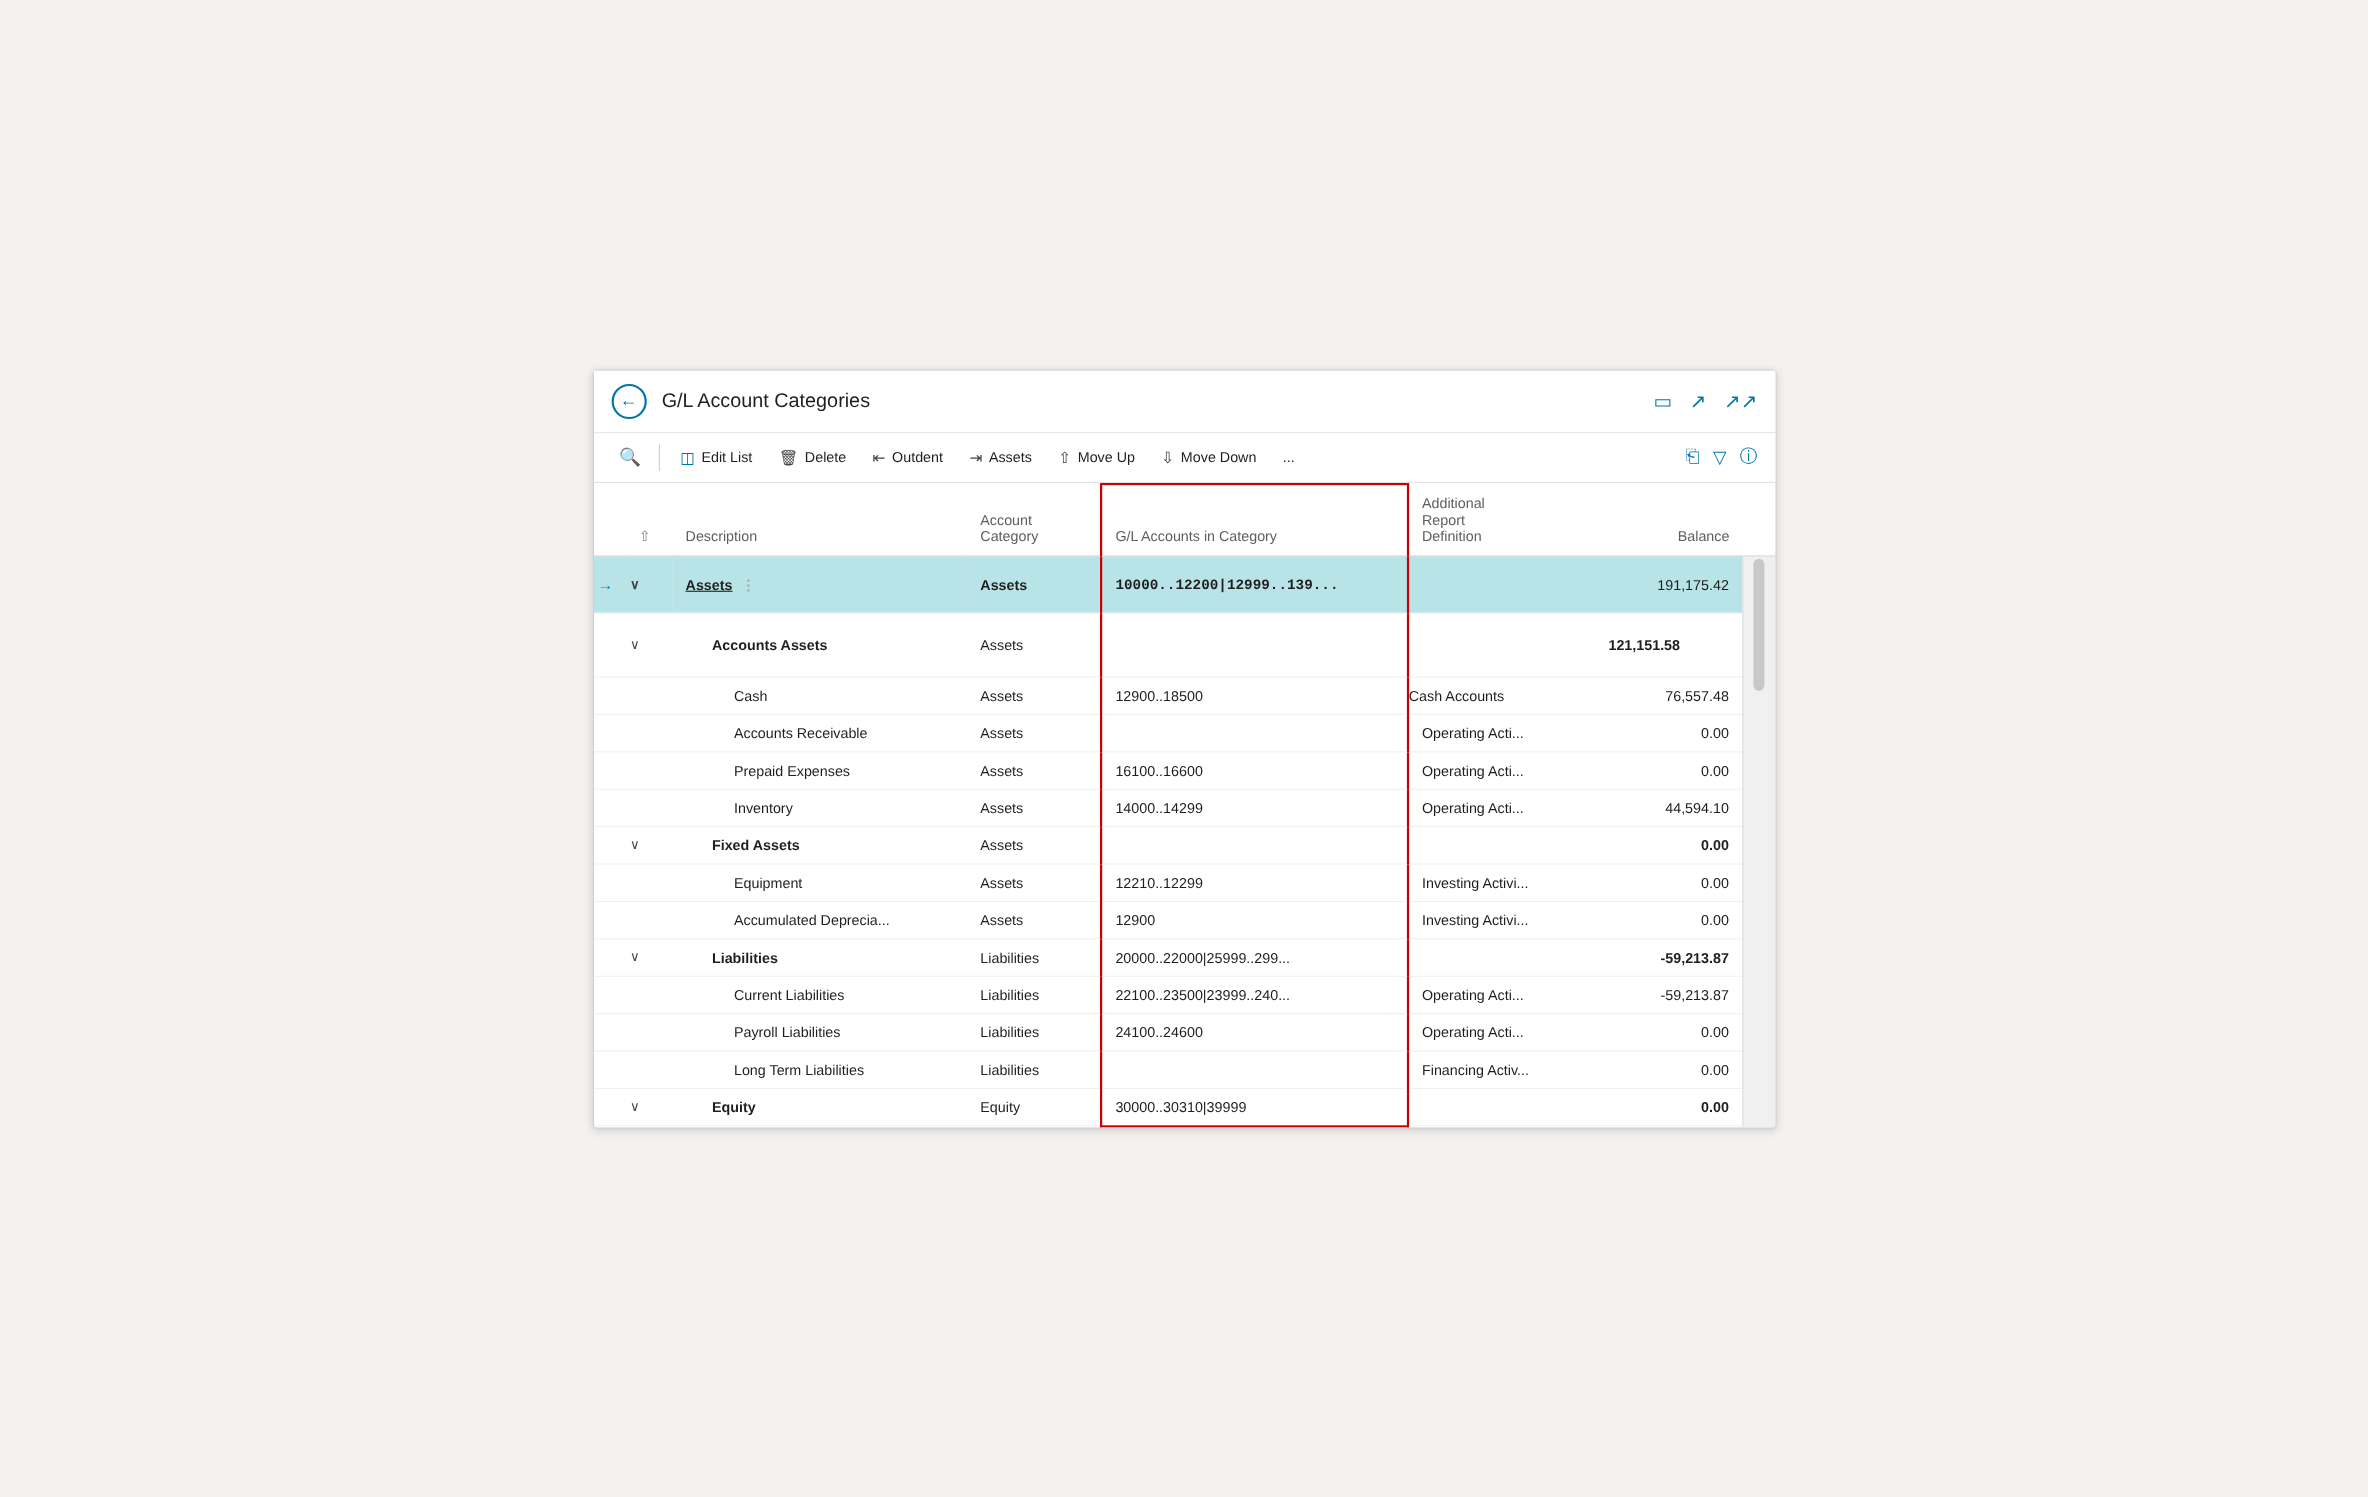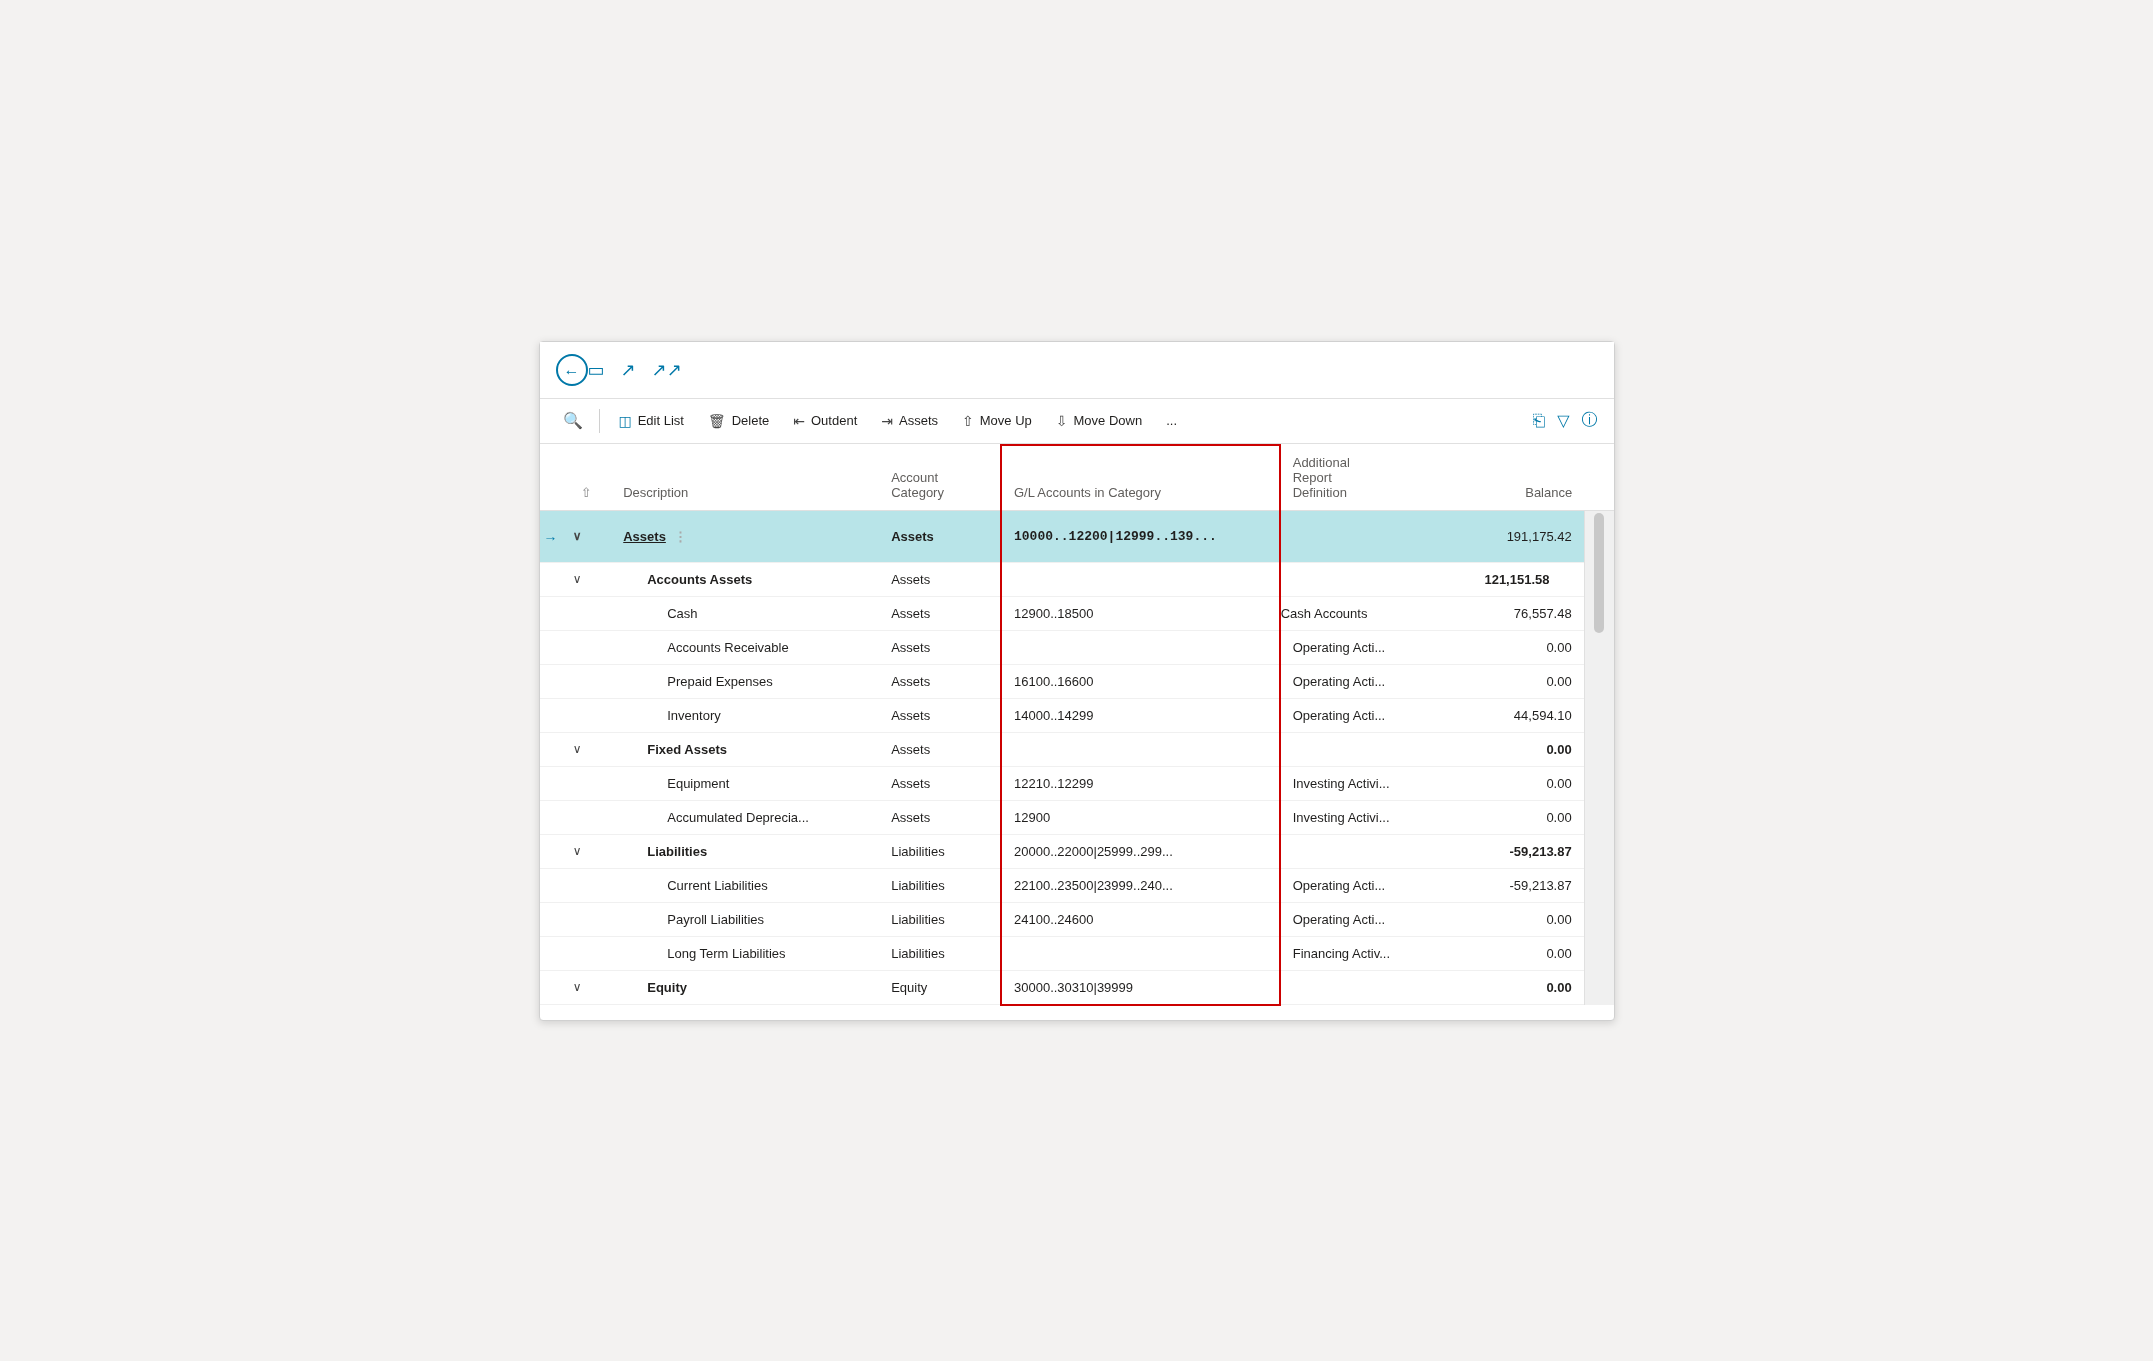--- a/index.html
+++ b/index.html
@@ -148,20 +148,21 @@
       vertical-align: middle;
     }
   </style>
 </head>
 <body>
 
 <div class="window">
 
   <div class="title-bar">
     <div class="back-btn">←</div>
+    <span class="title-text">G/L Account Categories</span>
     <div class="title-actions">
       <span class="title-action-icon">▭</span>
       <span class="title-action-icon">↗</span>
       <span class="title-action-icon">↗↗</span>
     </div>
   </div>
 
   <div class="toolbar">
     <div class="toolbar-search">🔍</div>
     <div class="toolbar-divider"></div>
@@ -238,21 +239,21 @@
               <div style="width: 10px; height: 120px; background-color: rgb(200, 200, 200); border-radius: 5px; margin: 2px auto;"></div>
             </td>
           </tr>
           <tr>
             <td style="color: rgb(0, 120, 168); font-weight: bold; font-size: 14px; padding: 9px 4px;"></td>
             <td style="padding: 9px 4px; color: rgb(68, 68, 68); font-size: 12px; cursor: pointer;">∨</td>
             <td style="padding: 9px 12px 9px 36px;"><span style="font-weight: 700;">Accounts Assets</span></td>
             <td style="padding: 9px 12px;">Assets</td>
             <td style="padding: 9px 12px; border-left: 2px solid rgb(204, 0, 0); border-right: 2px solid rgb(204, 0, 0);"></td>
             <td style="padding: 9px 12px;"></td>
-            <td style="padding: 2px 12px; text-align: center; font-weight: 700;">121,151.58</td>
+            <td style="padding: 21px 12px; text-align: left; font-weight: 700;">121,151.58</td>
           </tr>
           <tr>
             <td style="color: rgb(0, 120, 168); font-weight: bold; font-size: 14px; padding: 9px 4px;"></td>
             <td style="padding: 9px 4px; color: rgb(68, 68, 68); font-size: 12px; cursor: default;"></td>
             <td style="padding: 9px 12px 9px 56px;">Cash</td>
             <td style="padding: 9px 12px;">Assets</td>
             <td style="padding: 9px 12px; border-left: 2px solid rgb(204, 0, 0); border-right: 2px solid rgb(204, 0, 0);">12900..18500</td>
             <td style="padding: 9px 0;">Cash Accounts</td>
             <td style="padding: 9px 12px; text-align: right;">76,557.48</td>
           </tr>

